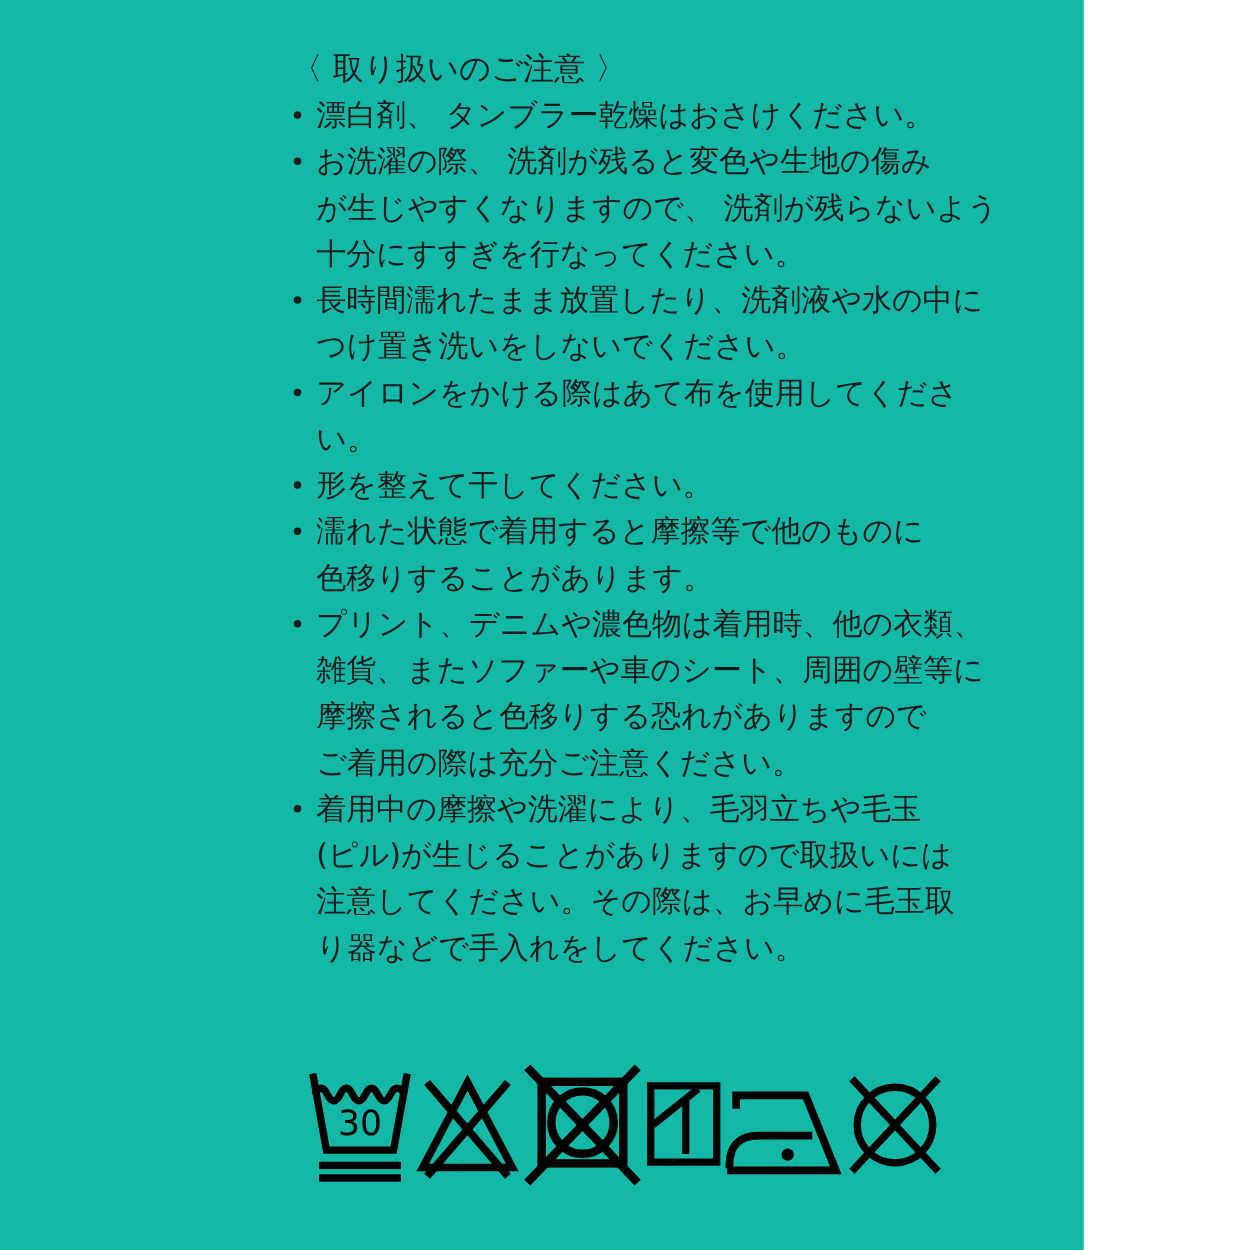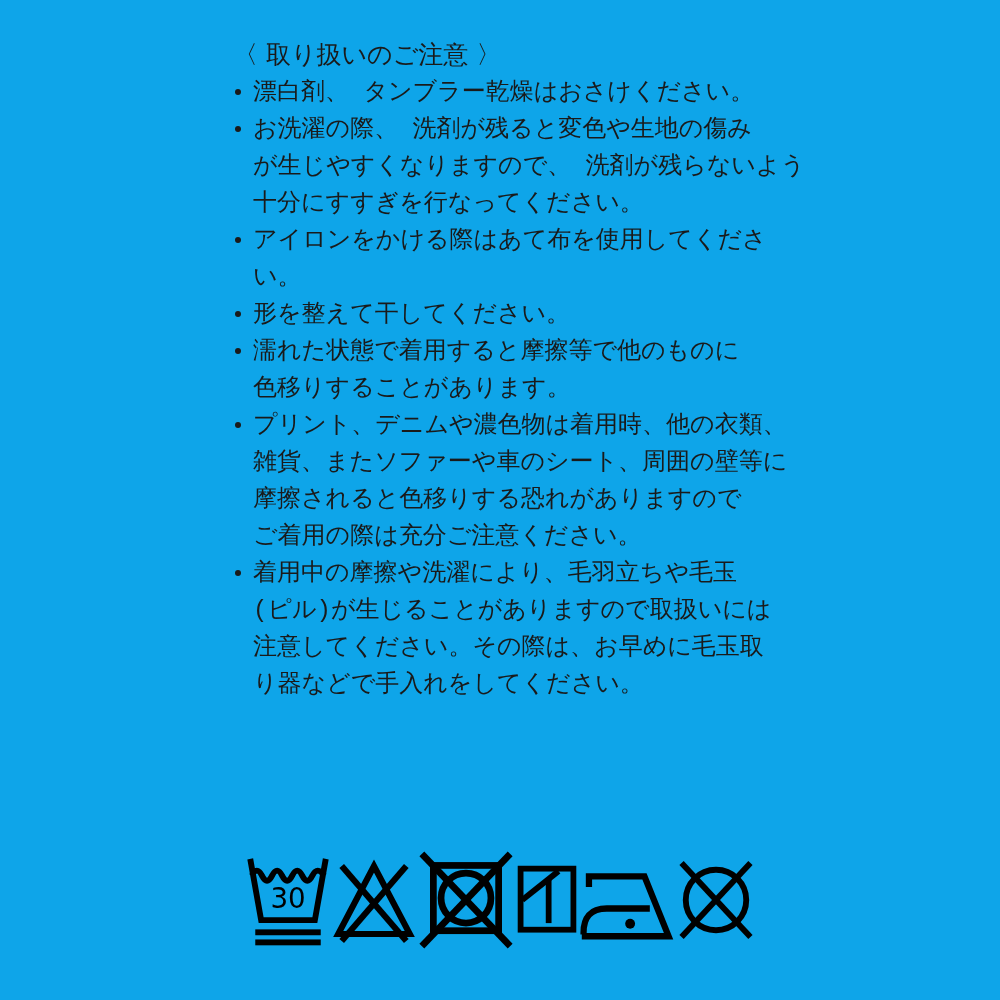--- a/index.html
+++ b/index.html
@@ -2,23 +2,23 @@
 <html><head>
 <meta charset="utf-8">
 <style>
   html, body {
     margin: 0;
     padding: 0;
     background: #ffffff;
   }
   .sheet {
     position: relative;
-    width: 1000px;
+    width: 867px;
     height: 1000px;
-    background: #0ea5e9;
+    background: #14b8a6;
     overflow: hidden;
     font-family: "DejaVu Sans", "Liberation Sans", sans-serif;
     color: #1a1a1a;
   }
   .care-text {
     position: absolute;
     left: 233px;
     top: 36px;
     width: 580px;
     font-size: 24px;
@@ -26,21 +26,20 @@
     letter-spacing: 0px;
   }
   .care-title {
     font-size: 25px;
     line-height: 38px;
     white-space: nowrap;
   }
   .note {
     display: flex;
     align-items: flex-start;
-    font-family: Liberation Mono, monospace;
   }
   .bullet {
     flex: 0 0 20px;
     width: 20px;
     position: relative;
     height: 37px;
   }
   .bullet::after {
     content: "";
     position: absolute;
@@ -87,20 +86,24 @@
   <div class="care-text">
     <div class="care-title">〈 取り扱いのご注意 〉</div>
     <div>
         <div class="note">
           <span class="bullet"></span>
           <div class="note-text">漂白剤、 タンブラー乾燥はおさけください。</div>
         </div>
         <div class="note">
           <span class="bullet"></span>
           <div class="note-text">お洗濯の際、 洗剤が残ると変色や生地の傷み<br>が生じやすくなりますので、 洗剤が残らないよう<br>十分にすすぎを行なってください。</div>
+        </div>
+        <div class="note">
+          <span class="bullet"></span>
+          <div class="note-text">長時間濡れたまま放置したり、洗剤液や水の中に<br>つけ置き洗いをしないでください。</div>
         </div>
         <div class="note">
           <span class="bullet"></span>
           <div class="note-text">アイロンをかける際はあて布を使用してください。</div>
         </div>
         <div class="note">
           <span class="bullet"></span>
           <div class="note-text">形を整えて干してください。</div>
         </div>
         <div class="note">

